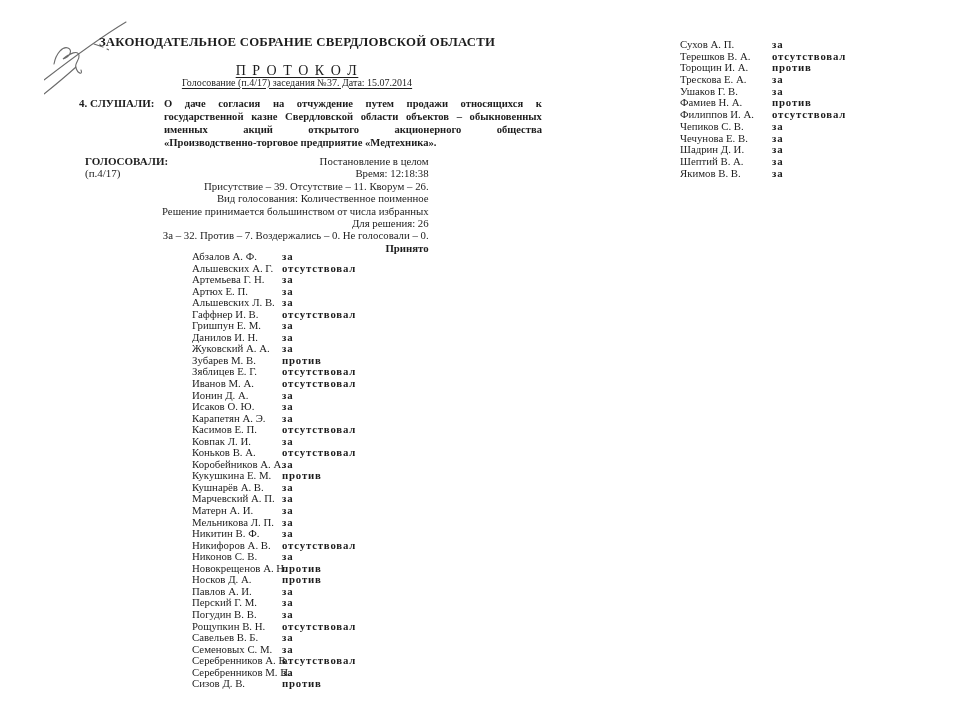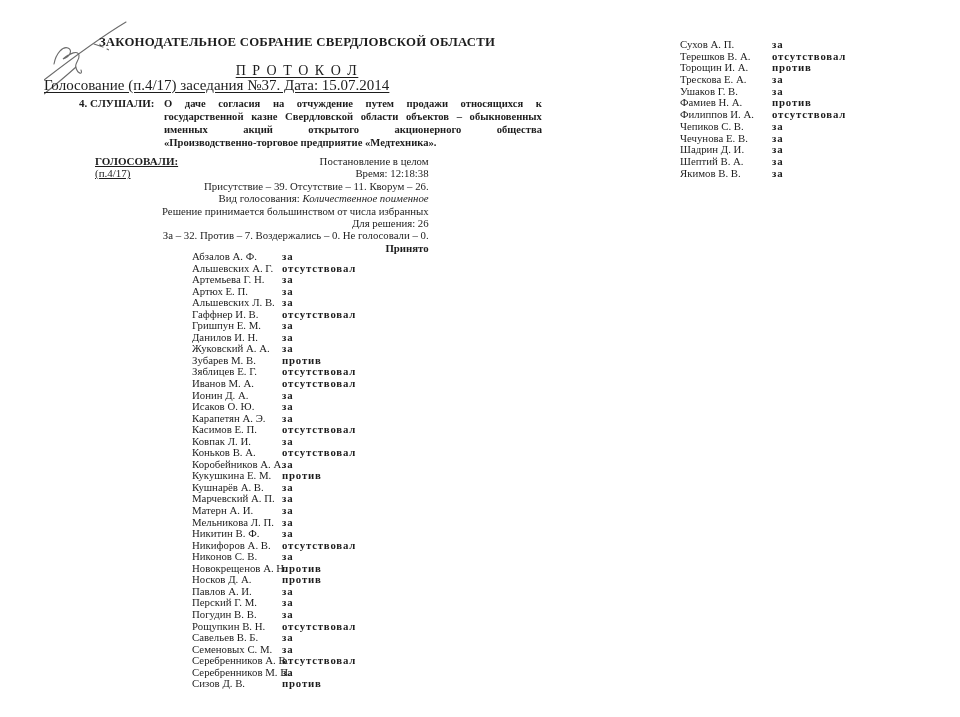--- a/index.html
+++ b/index.html
@@ -17,38 +17,38 @@
     position:absolute; left:0; top:35px; width:506px;
     text-align:center; font-weight:bold; font-size:12.8px; letter-spacing:0.2px;
   }
   .doctype {
     position:absolute; left:0; top:63px; width:506px;
     text-align:center; font-size:14px; letter-spacing:1.5px;
     text-decoration:underline; text-underline-offset:2px;
   }
   .subtitle {
     position:absolute; left:0; top:76.5px; width:506px;
-    text-align:left; font-size:15px;
+    text-align:center; font-size:10px;
     text-decoration:underline; text-underline-offset:2px;
   }
 
   
   .agenda-label { position:absolute; left:35px; top:97px; font-weight:bold; font-size:11px; }
   .agenda-para  { position:absolute; left:120px; top:97px; width:378px; font-weight:bold; font-size:10.6px; }
   .jline { display:flex; justify-content:space-between; height:13px; line-height:13px; white-space:nowrap; }
   .jlast { height:13px; line-height:13px; white-space:nowrap; }
 
   
-  .vote-head { position:absolute; left:51px; top:155px; font-size:11px; line-height:12.4px;text-decoration:underline; }
+  .vote-head { position:absolute; left:41px; top:155px; font-size:11px; line-height:12.4px; }
   .vote-head .l1 { font-weight:bold; }
 
   
   .details { position:absolute; left:118px; top:155px; font-size:10.8px; line-height:12.4px;text-align:right; }
   .dline { white-space:nowrap; }
-  .dline .it { font-style:italic; }
+  .dline .it { }
   .dline.bold { font-weight:bold; }
 
   
   .names-left  { position:absolute; left:118px; top:251px; font-size:10.8px; }
   .names-right { position:absolute; left:636px; top:39px;  font-size:10.8px; }
   .vrow  { position:relative; height:11.55px; line-height:11.55px; }
   .vrow2 { position:relative; height:11.7px;  line-height:11.7px; }
   .vrow .n  { position:absolute; left:30px;  white-space:nowrap;text-align:right; }
   .vrow .v  { position:absolute; left:120px; white-space:nowrap; font-weight:bold; letter-spacing:0.8px; }
   .vrow2 .n { position:absolute; left:0;     white-space:nowrap; }

